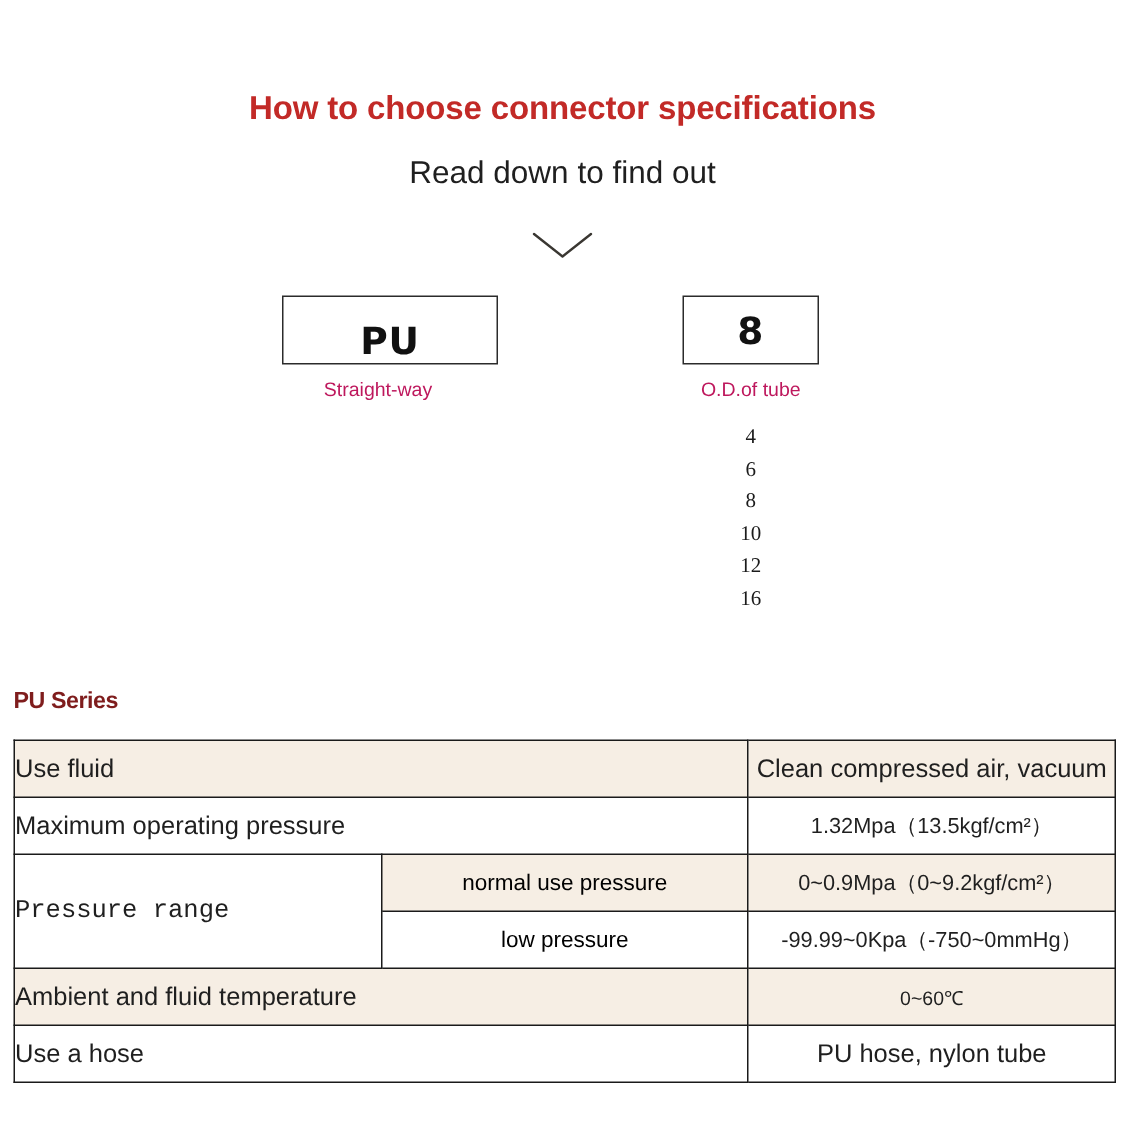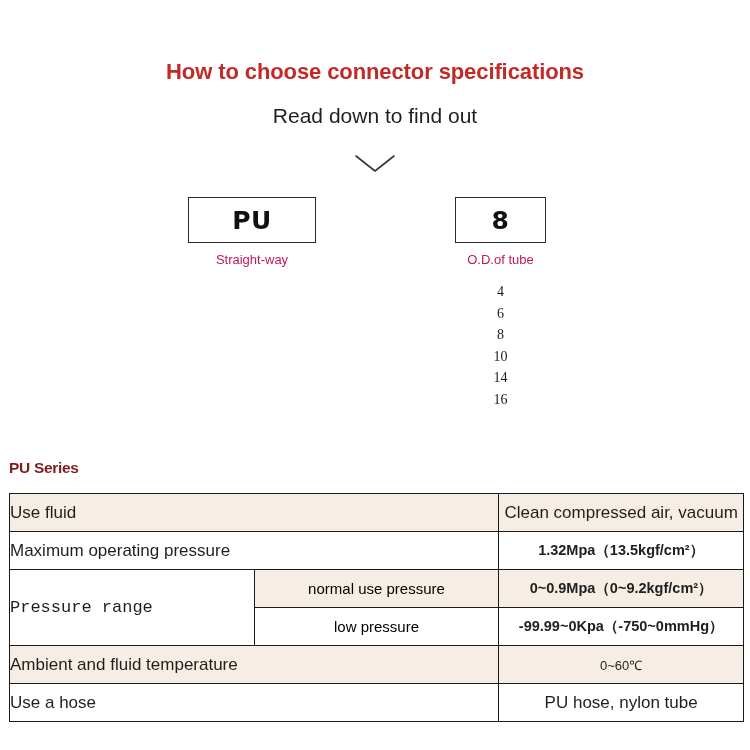--- a/index.html
+++ b/index.html
@@ -64,21 +64,21 @@
     align-items: center;
     justify-content: center;
   }
   .code-box span {
     font-family: "DejaVu Sans", sans-serif;
     font-weight: 700;
     font-size: 25px;
     letter-spacing: 0.5px;
     color: #111111;
   }
-  #box-pu   { left: 188px; top: 197px; width: 128px; height: 46px; }
+  #box-pu   { left: 188px; top: 197px; width: 144px; height: 46px; align-items: flex-end; }
   #box-size { left: 455px; top: 197px; width:  91px; height: 46px; }
 
   .box-caption {
     position: absolute;
     text-align: center;
     font-size: 13px;
     color: #be185d;
     line-height: 18px;
     white-space: nowrap;
   }
@@ -141,21 +141,21 @@
     color: #000000;
     text-align: center;
     height: 37px;
   }
   td.val {
     text-align: center;
     color: #1f1f1f;
     height: 37px;
   }
   td.val-lg { font-size: 17px; }
-  td.val-md { font-size: 14.5px; font-weight: bold; }
+  td.val-md { font-size: 14.5px; }
   td.val-sm { font-size: 13px; }
 </style>
 </head>
 <body>
 
 <div id="main-title">How to choose connector specifications</div>
 
 <div id="sub-title">Read down to find out</div>
 
 <div id="chevron-wrap">
@@ -172,21 +172,21 @@
 <div class="code-box" id="box-size">
   <span>8</span>
 </div>
 <div class="box-caption" id="caption-size">O.D.of tube</div>
 
 <div id="size-list">
   <div class="size-item">4</div>
   <div class="size-item">6</div>
   <div class="size-item">8</div>
   <div class="size-item">10</div>
-  <div class="size-item">14</div>
+  <div class="size-item">12</div>
   <div class="size-item">16</div>
 </div>
 
 <div id="series-heading">PU Series</div>
 
 <table id="spec-table">
   <tbody>
     <tr>
       <td class="lab tinted" colspan="2">Use fluid</td>
       <td class="val val-lg tinted">Clean compressed air, vacuum</td>

